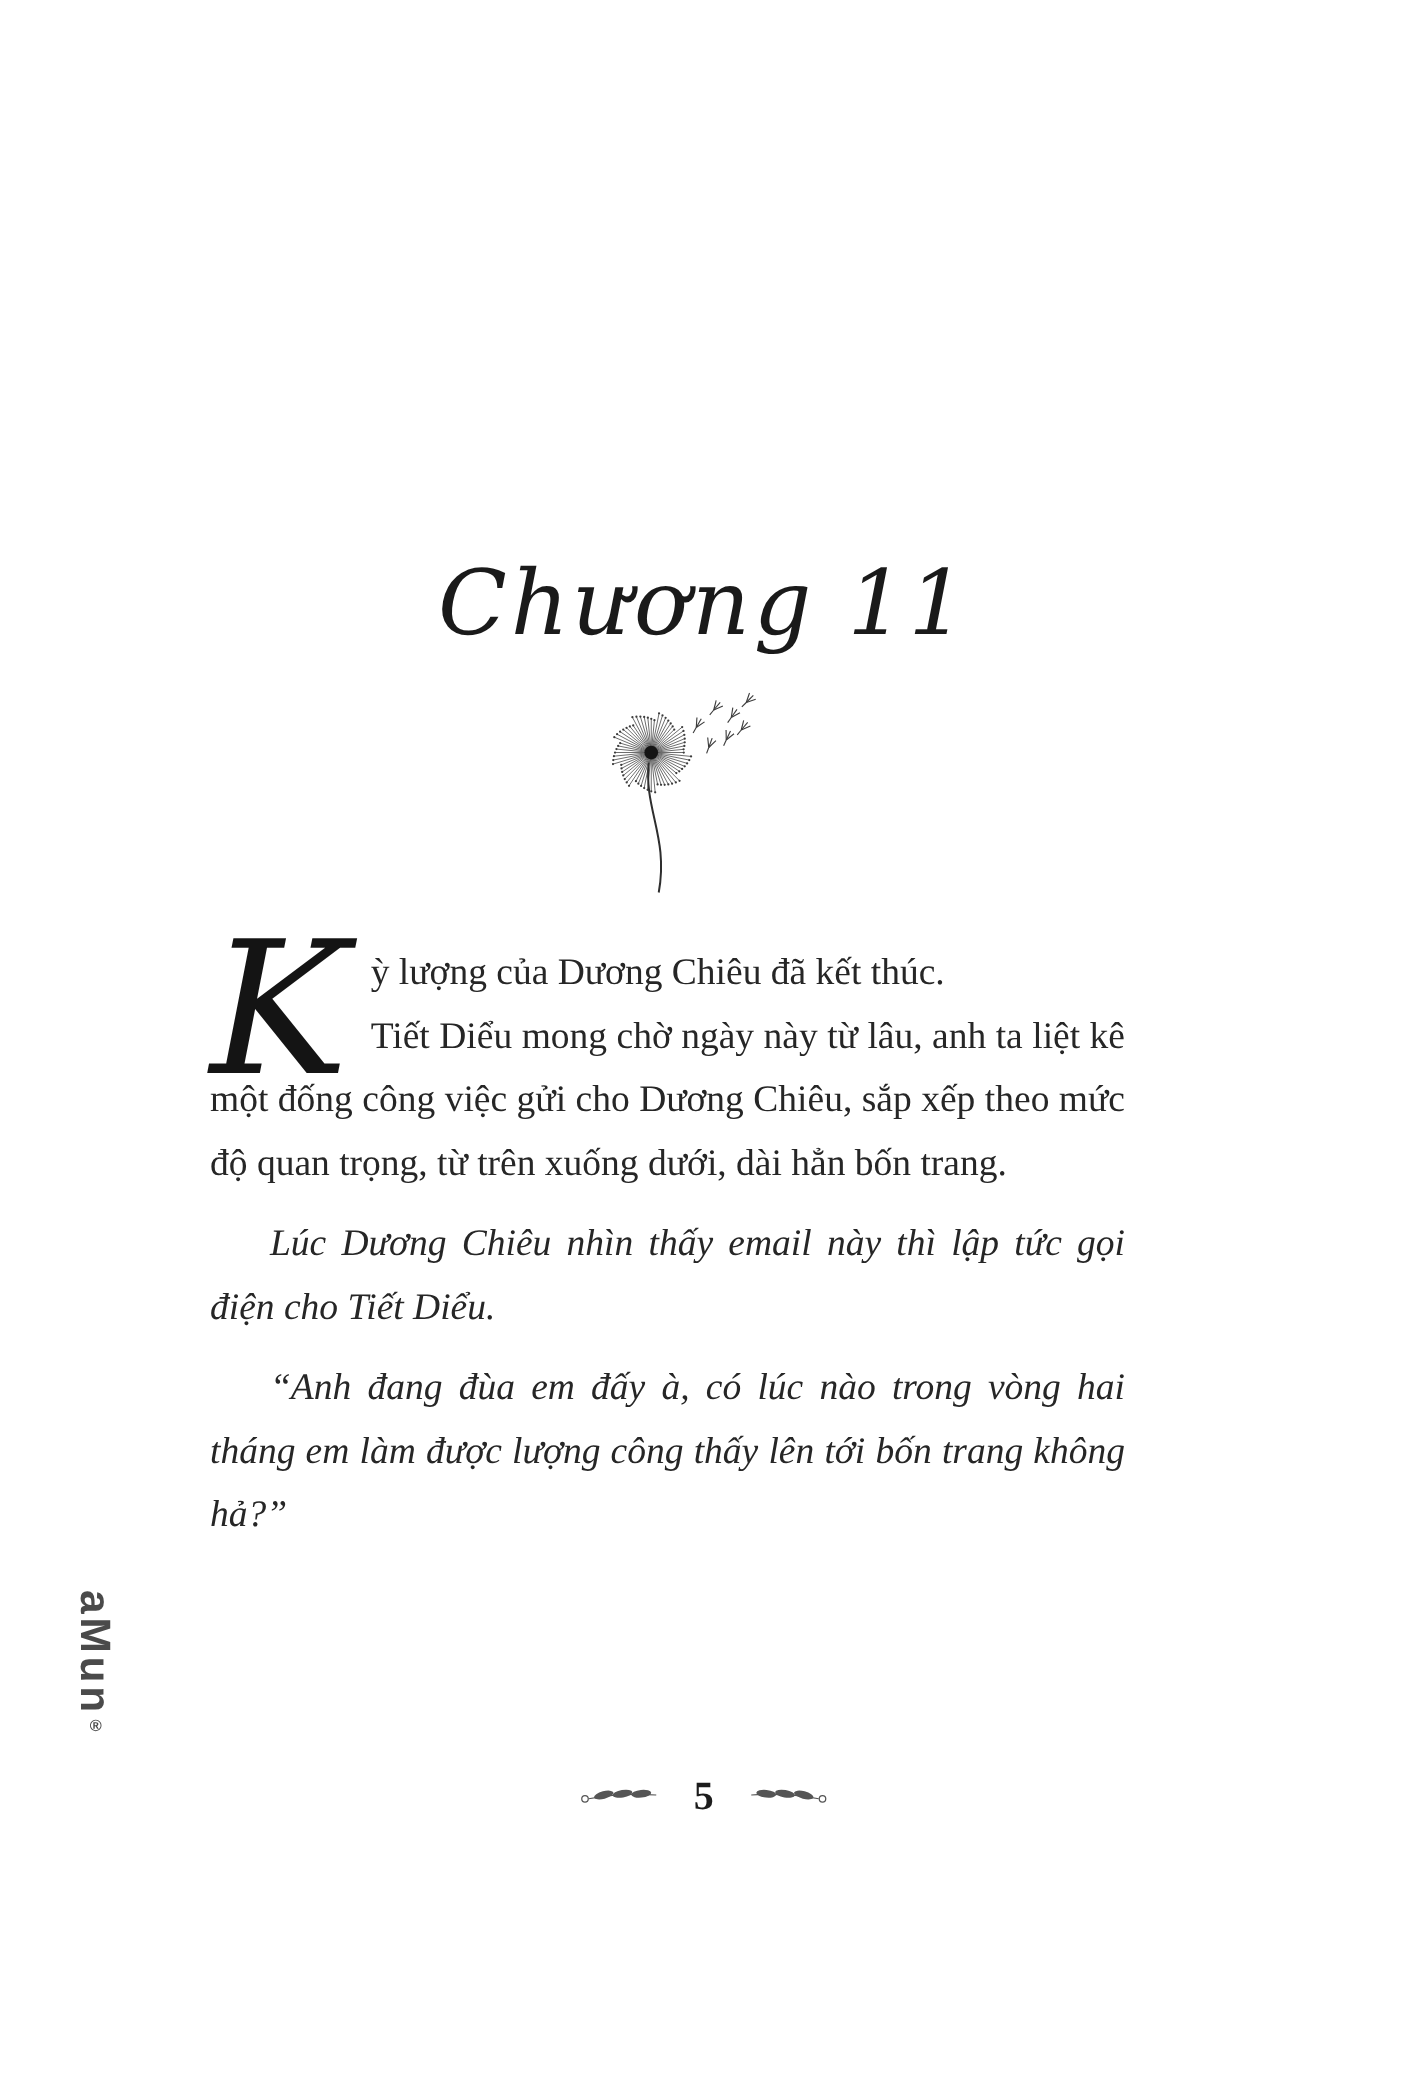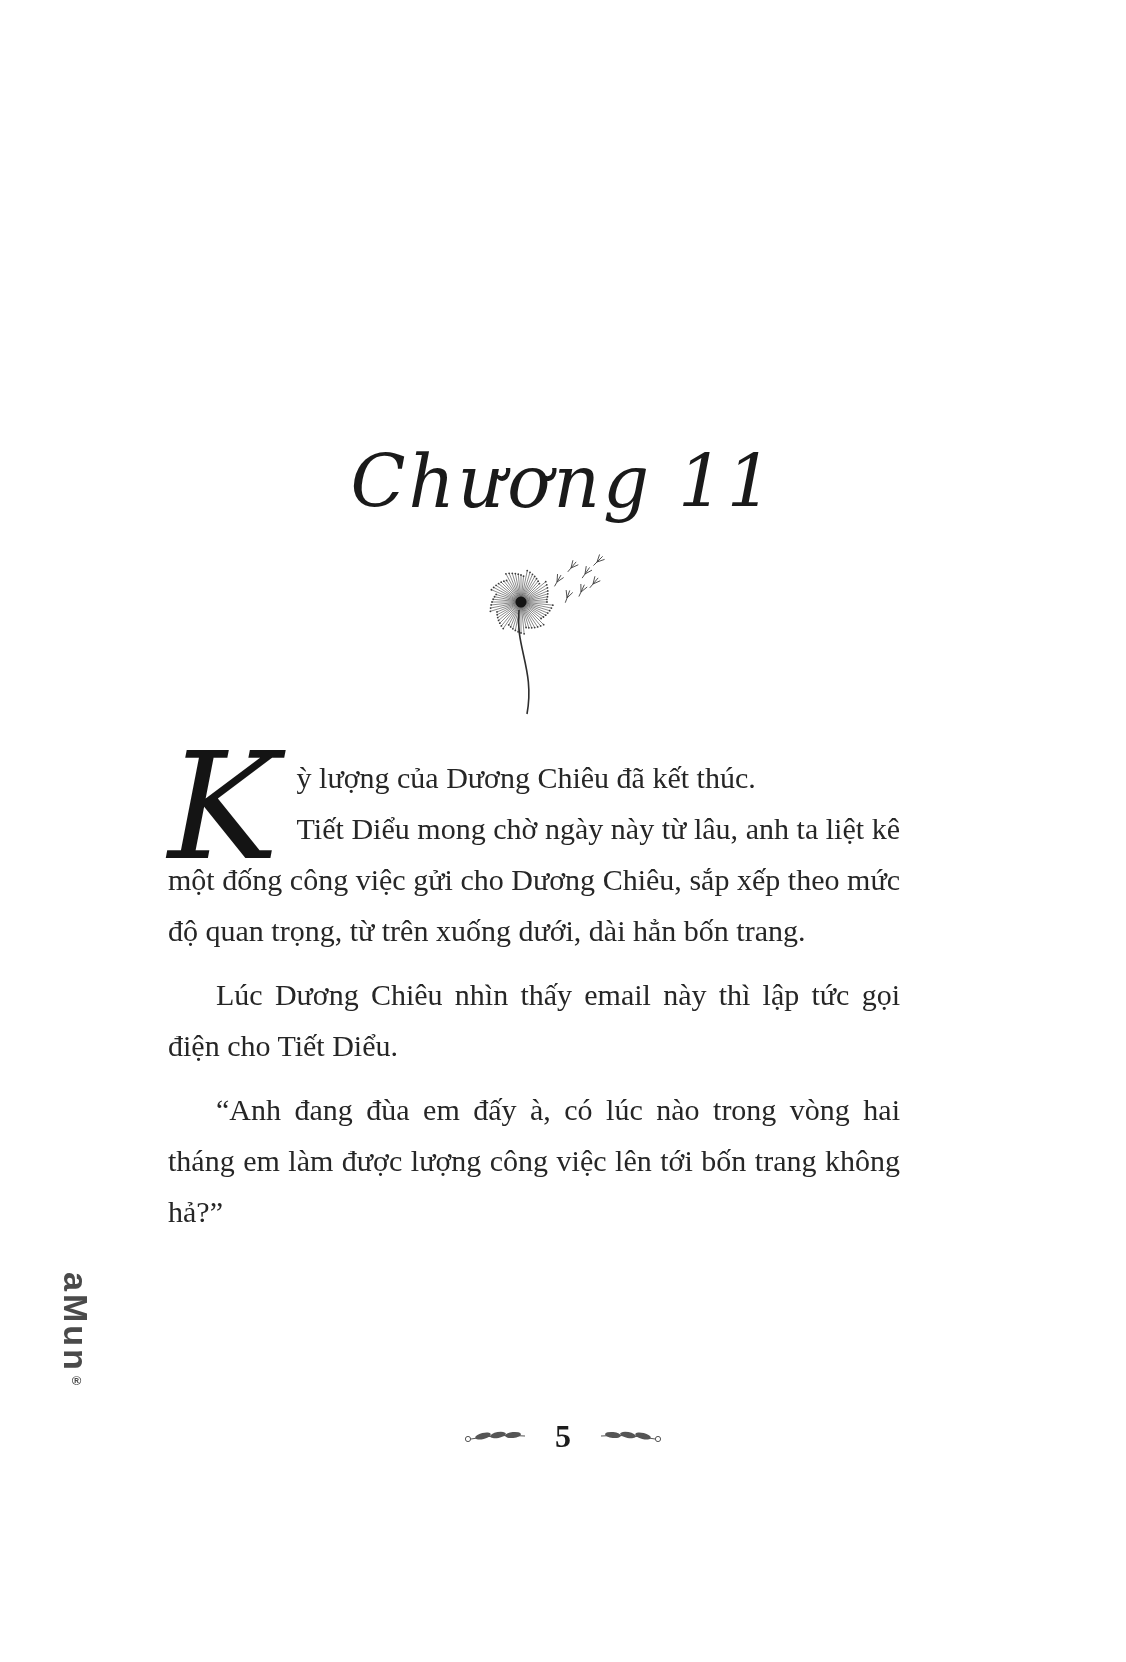--- a/index.html
+++ b/index.html
@@ -69,21 +69,21 @@
     font-weight: normal;
     font-size: 148px;
     line-height: 0.72;
     height: 94px;
     margin: 2px 18px 0 0;
     color: #141414;
   }
   .body-text p { margin: 0 16px 13px 0; }
   .body-text p.first-line { margin: 0; text-indent: 0; }
   .body-text p.noindent { text-indent: 0; }
-  .body-text p.para { text-indent: 48px; }
+  .body-text p.para { text-indent: 48px; font-style: italic; }
 
   
   .footer {
     position: absolute;
     top: 1418px;
     left: 0;
     width: 100%;
     display: flex;
     align-items: center;
     justify-content: center;
@@ -292,21 +292,21 @@
     </svg>
   </div>
 
   <div class="body-text">
     <div class="opening">
       <span class="dropcap">K</span>
       <p class="first-line">ỳ lượng của Dương Chiêu đã kết thúc.</p>
       <p class="noindent">Tiết Diểu mong chờ ngày này từ lâu, anh ta liệt kê một đống công việc gửi cho Dương Chiêu, sắp xếp theo mức độ quan trọng, từ trên xuống dưới, dài hẳn bốn trang.</p>
     </div>
     <p class="para">Lúc Dương Chiêu nhìn thấy email này thì lập tức gọi điện cho Tiết Diểu.</p>
-    <p class="para">“Anh đang đùa em đấy à, có lúc nào trong vòng hai tháng em làm được lượng công việc lên tới bốn trang không hả?”</p>
+    <p class="para">“Anh đang đùa em đấy à, có lúc nào trong vòng hai tháng em làm được lượng công thấy lên tới bốn trang không hả?”</p>
   </div>
 
   <div class="footer">
     <svg class="orn" width="66" height="20" viewBox="0 0 66 20" xmlns="http://www.w3.org/2000/svg">
       <circle cx="5" cy="12" r="2.6" fill="none" stroke="#555" stroke-width="1"></circle>
       <path d="M8 12 Q 34 7 62 9" stroke="#555" stroke-width="1" fill="none"></path>
       <ellipse cx="20" cy="9" rx="8" ry="3" fill="#555" transform="rotate(-14 20 9)"></ellipse>
       <ellipse cx="35" cy="8" rx="8" ry="3" fill="#555" transform="rotate(-10 35 8)"></ellipse>
       <ellipse cx="50" cy="8" rx="8" ry="3" fill="#555" transform="rotate(-6 50 8)"></ellipse>
     </svg>

